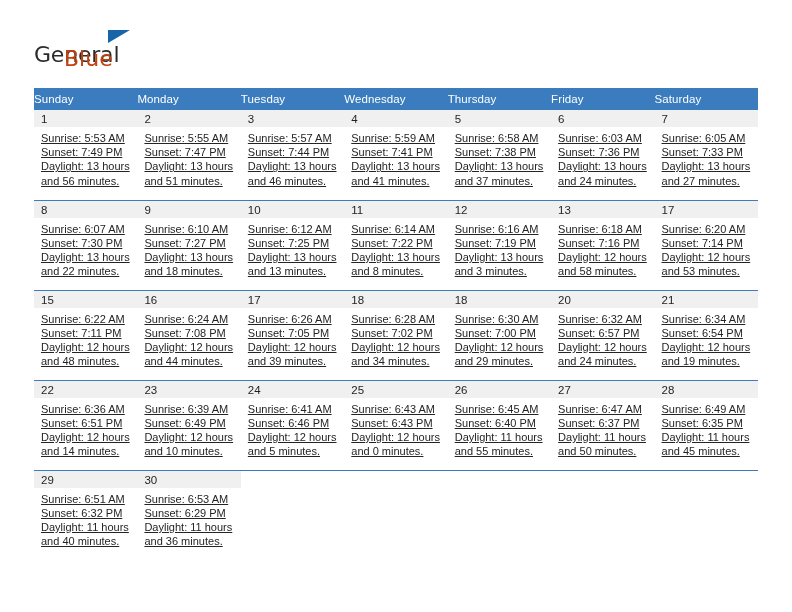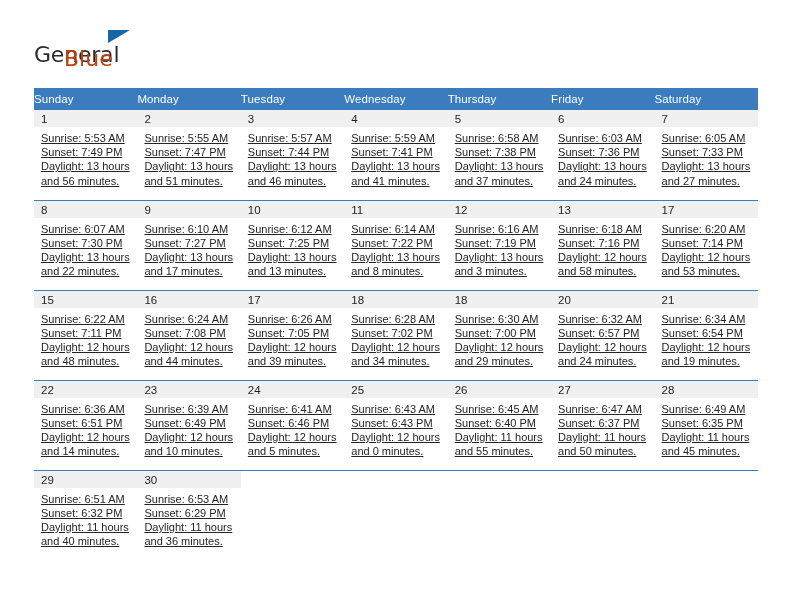--- a/index.html
+++ b/index.html
@@ -252,21 +252,21 @@
               </div>
             </div>
           </td>
           <td>
             <div class="cell">
               <div class="daynum-band">9</div>
               <div class="info">
                 <div>Sunrise: 6:10 AM</div>
                 <div>Sunset: 7:27 PM</div>
                 <div>Daylight: 13 hours</div>
-                <div>and 17 minutes.</div>
+                <div>and 18 minutes.</div>
               </div>
             </div>
           </td>
           <td>
             <div class="cell">
               <div class="daynum-band">10</div>
               <div class="info">
                 <div>Sunrise: 6:12 AM</div>
                 <div>Sunset: 7:25 PM</div>
                 <div>Daylight: 13 hours</div>

